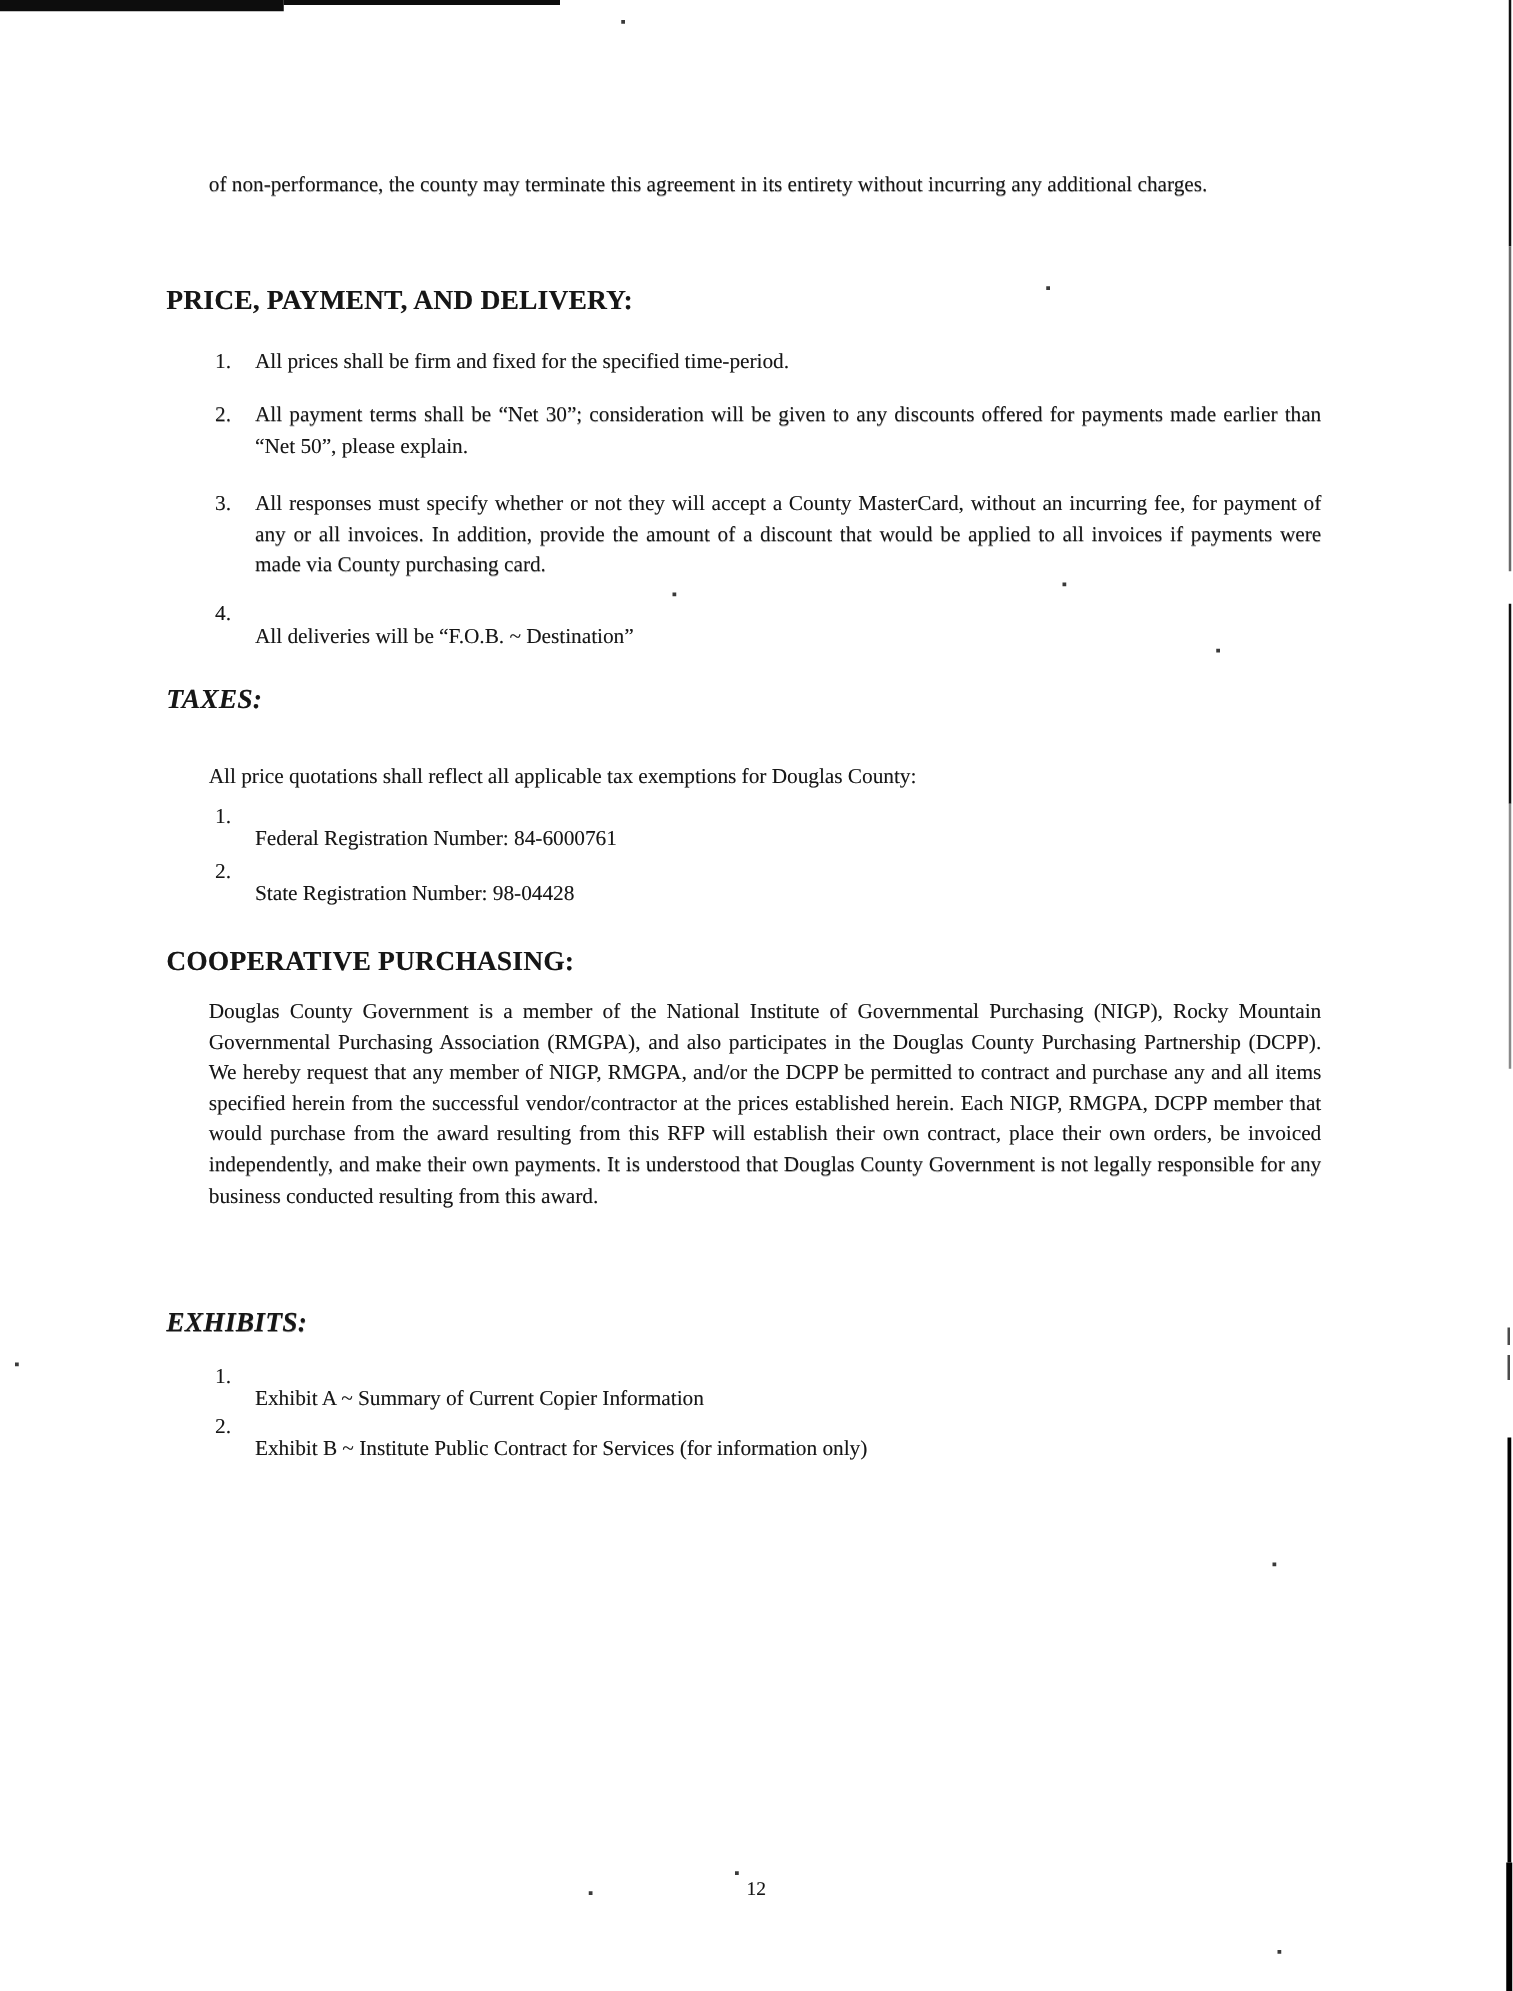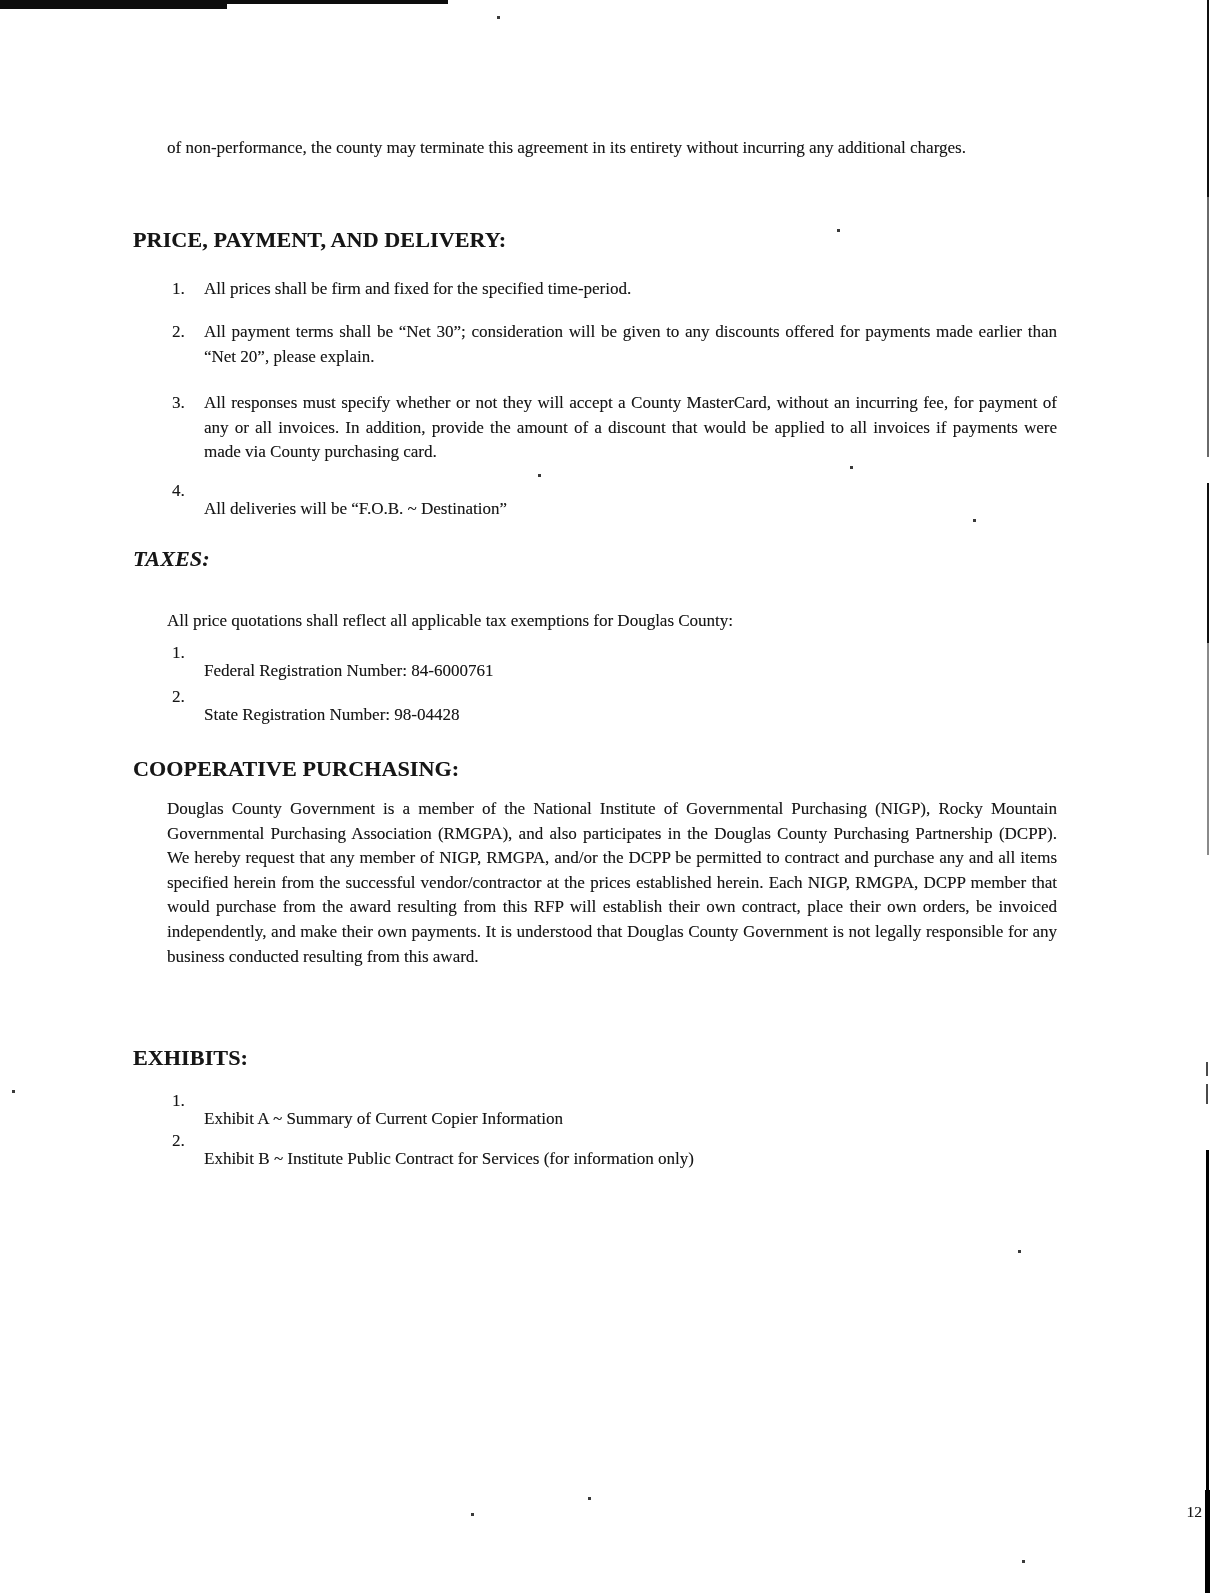--- a/index.html
+++ b/index.html
@@ -17,21 +17,21 @@
     text-shadow:0.2px 0.2px 0 rgba(0,0,0,0.45);white-space:nowrap;
   }
   .li{
     left:172px;width:885px;display:flex;font-size:17px;line-height:24.6px;
     text-shadow:0.2px 0.2px 0 rgba(0,0,0,0.35);
   }
   .li .num{flex:0 0 32px;width:32px;}
   .li .txt{flex:1;text-align:justify;}
   .single{text-align:left;margin-top:18px;}
   .page-num{
-    left:8px;width:1194px;text-align:right;font-size:15.5px;
+    left:8px;width:1194px;text-align:center;font-size:15.5px;
     text-shadow:0.2px 0.2px 0 rgba(0,0,0,0.35);
     font-family:Liberation Serif, serif;
   }
   
   .bar{position:absolute;background:#0d0d0d;}
   .edge{position:absolute;}
   .dot{position:absolute;width:3px;height:3px;background:#3a3a3a;}
 </style>
 </head>
 <body>
@@ -62,21 +62,21 @@
 <div class="block para" style="top:136px;">of non-performance, the county may terminate this agreement in its entirety without incurring any additional charges.</div>
 
 <div class="block heading" style="top:227px;">PRICE, PAYMENT, AND DELIVERY:</div>
 
 <div class="block li" style="top:277px;">
   <span class="num">1.</span>
   <span class="txt">All prices shall be firm and fixed for the specified time-period.</span>
 </div>
 <div class="block li" style="top:320px;">
   <span class="num">2.</span>
-  <span class="txt">All payment terms shall be “Net 30”; consideration will be given to any discounts offered for payments made earlier than “Net 20”, please explain.</span>
+  <span class="txt">All payment terms shall be “Net 30”; consideration will be given to any discounts offered for payments made earlier than “Net 50”, please explain.</span>
 </div>
 <div class="block li" style="top:391px;">
   <span class="num">3.</span>
   <span class="txt">All responses must specify whether or not they will accept a County MasterCard, without an incurring fee, for payment of any or all invoices.  In addition, provide the amount of a discount that would be applied to all invoices if payments were made via County purchasing card.</span>
 </div>
 <div class="block li" style="top:479px;">
   <span class="num">4.</span>
   <span class="txt single">All deliveries will be “F.O.B. ~ Destination”</span>
 </div>
 
@@ -90,21 +90,21 @@
 </div>
 <div class="block li" style="top:685px;">
   <span class="num">2.</span>
   <span class="txt single">State Registration Number: 98-04428</span>
 </div>
 
 <div class="block heading" style="top:756px;">COOPERATIVE PURCHASING:</div>
 
 <div class="block para" style="top:797px;">Douglas County Government is a member of the National Institute of Governmental Purchasing (NIGP), Rocky Mountain Governmental Purchasing Association (RMGPA), and also participates in the Douglas County Purchasing Partnership (DCPP).  We hereby request that any member of NIGP, RMGPA, and/or the DCPP be permitted to contract and purchase any and all items specified herein from the successful vendor/contractor at the prices established herein.  Each NIGP, RMGPA, DCPP member that would purchase from the award resulting from this RFP will establish their own contract, place their own orders, be invoiced independently, and make their own payments.  It is understood that Douglas County Government is not legally responsible for any business conducted resulting from this award.</div>
 
-<div class="block heading" style="top:1045px;">EXHIBITS:</div>
+<div class="block heading" style="top:1045px;font-style:italic;">EXHIBITS:</div>
 
 <div class="block li" style="top:1089px;">
   <span class="num">1.</span>
   <span class="txt single">Exhibit A ~ Summary of Current Copier Information</span>
 </div>
 <div class="block li" style="top:1129px;">
   <span class="num">2.</span>
   <span class="txt single">Exhibit B ~ Institute Public Contract for Services (for information only)</span>
 </div>
 

